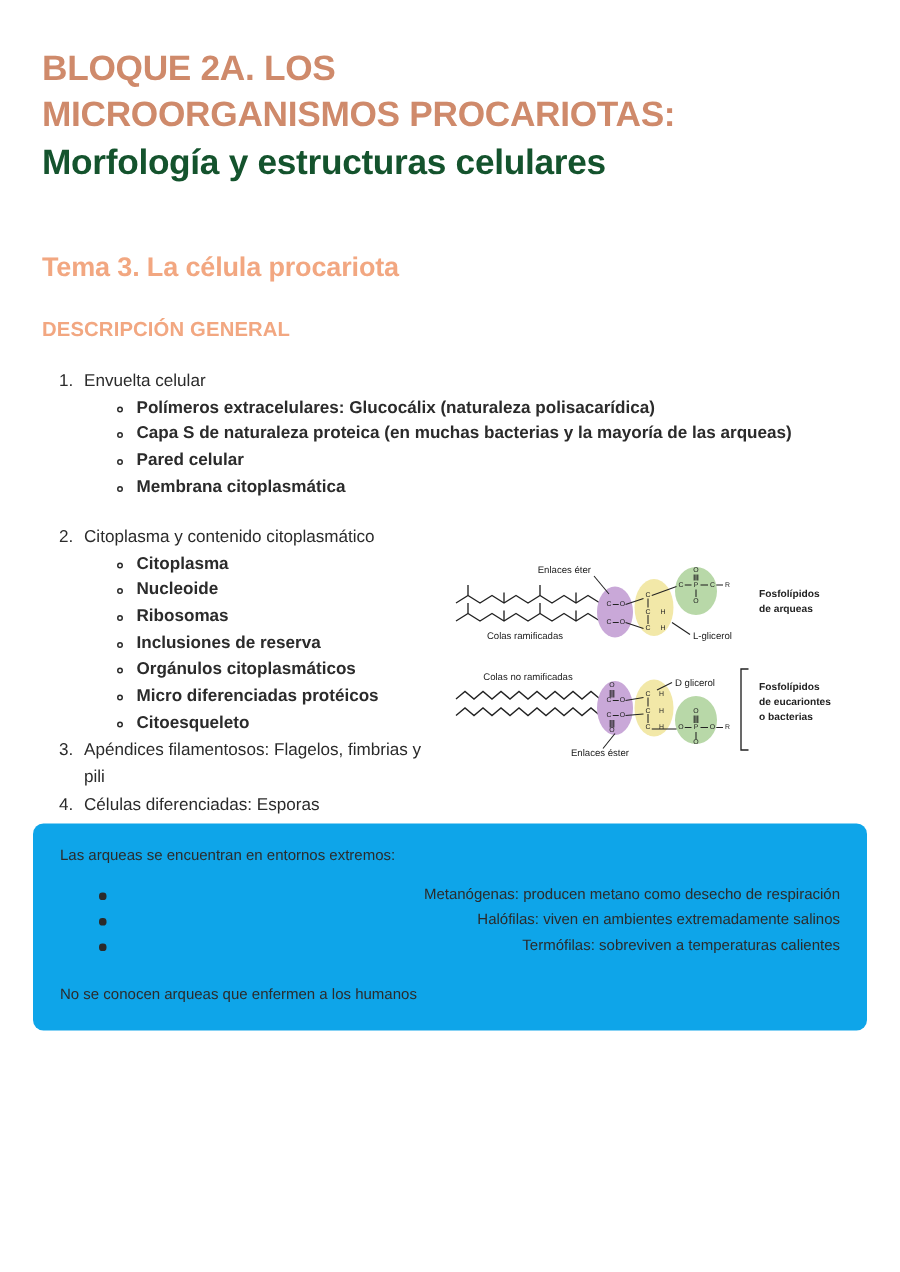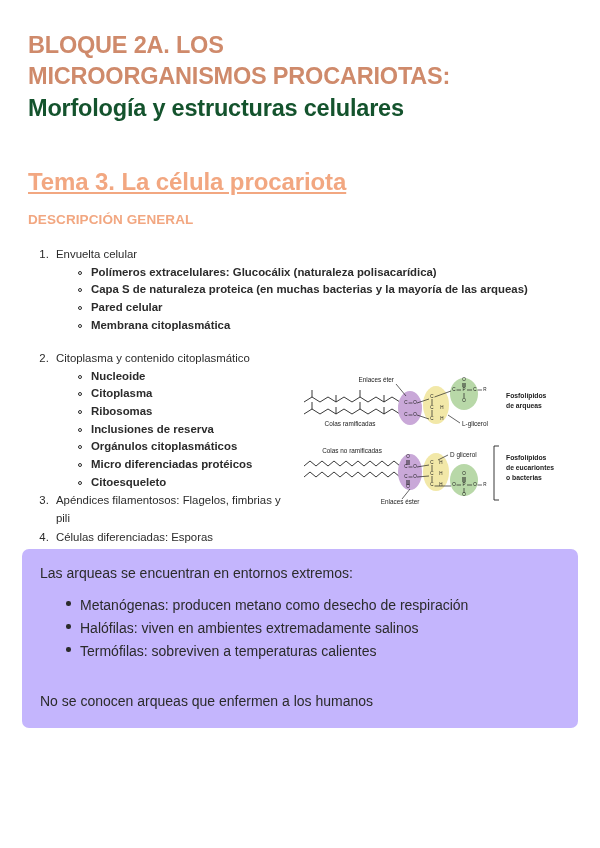--- a/index.html
+++ b/index.html
@@ -44,25 +44,24 @@
     font-weight: bold;
     color: #14532d;
     line-height: 1.33;
     letter-spacing: -0.2px;
     margin: 0;
   }
   .tema {
     position: absolute;
     left: 28px;
     top: 168px;
-    font-size: 24px;
+    font-size: 18px;
     font-weight: bold;
     color: #f2a781;
     letter-spacing: -0.1px;
-    text-decoration: underline;
   }
   .descripcion {
     position: absolute;
     left: 28px;
     top: 212px;
     font-size: 13.5px;
     font-weight: bold;
     color: #f2a781;
     letter-spacing: 0.1px;
   }
@@ -130,49 +129,50 @@
   }
   .figure svg { display: block; }
 
   
   .callout {
     position: absolute;
     left: 22px;
     top: 549px;
     width: 556px;
     box-sizing: border-box;
-    background: #c4b5fd;
+    background: #0ea5e9;
     border-radius: 7px;
     padding: 14px 18px 16px 18px;
-    font-size: 14px;
+    font-size: 10px;
     line-height: 1.5;
     color: #2b2b2b;
   }
   .callout p { margin: 0; }
   .callout ul {
     margin: 11px 0 11px 0;
     padding-left: 26px;
     list-style: none;
   }
   .callout ul li {
     position: relative;
     padding-left: 14px;
     margin-bottom: 2px;
+    text-align: right;
   }
   .callout ul li::before {
     content: "";
     position: absolute;
     left: 0;
     top: 6px;
     width: 4.5px;
     height: 4.5px;
     background: #2b2b2b;
     border-radius: 50%;
   }
-  .callout .tail { margin-top: 29px; }
+  .callout .tail { margin-top: 18px; }
 </style>
 </head>
 <body>
 
 <div class="page">
 
   <div class="title-block">
     <div class="title-main">BLOQUE 2A. LOS</div>
     <div class="title-main">MICROORGANISMOS PROCARIOTAS:</div>
     <div class="title-sub">Morfología y estructuras celulares</div>
@@ -193,22 +193,22 @@
         </ul>
       </li>
     </ol>
   </div>
 
   <div class="outline" id="sec2">
     <ol class="num-list" start="2">
       <li>
         <span>Citoplasma y contenido citoplasmático</span>
         <ul class="sub-list">
+          <li class="hl">Citoplasma</li>
           <li class="hl">Nucleoide</li>
-          <li class="hl">Citoplasma</li>
           <li class="hl">Ribosomas</li>
           <li>Inclusiones de reserva</li>
           <li>Orgánulos citoplasmáticos</li>
           <li>Micro diferenciadas protéicos</li>
           <li>Citoesqueleto</li>
         </ul>
       </li>
       <li>Apéndices filamentosos: Flagelos, fimbrias y pili</li>
       <li>Células diferenciadas: Esporas</li>
     </ol>

